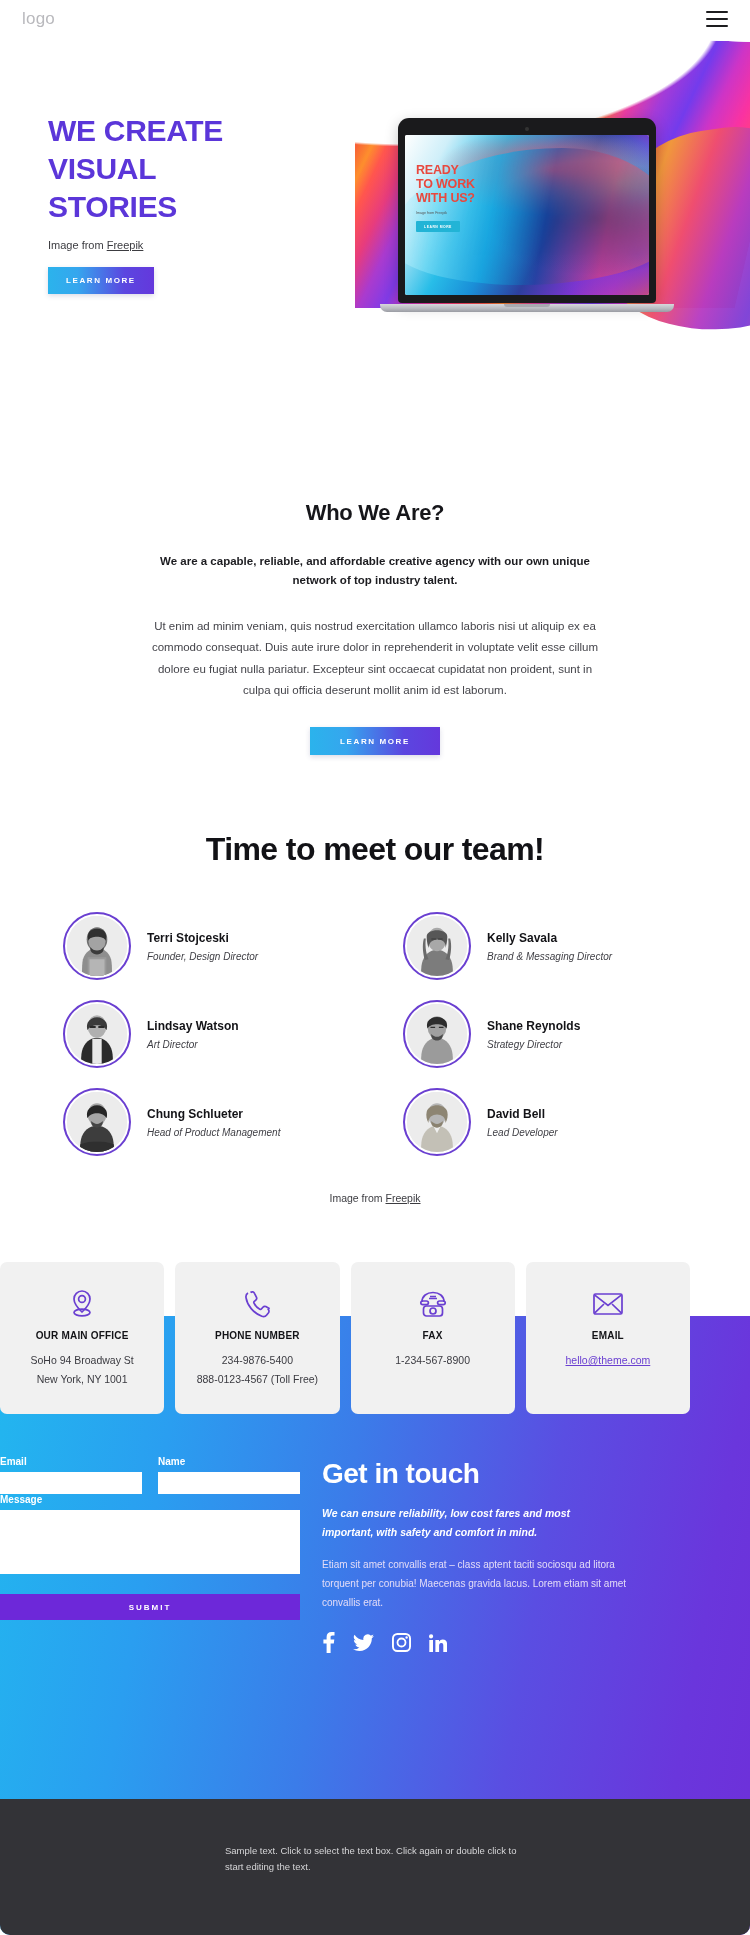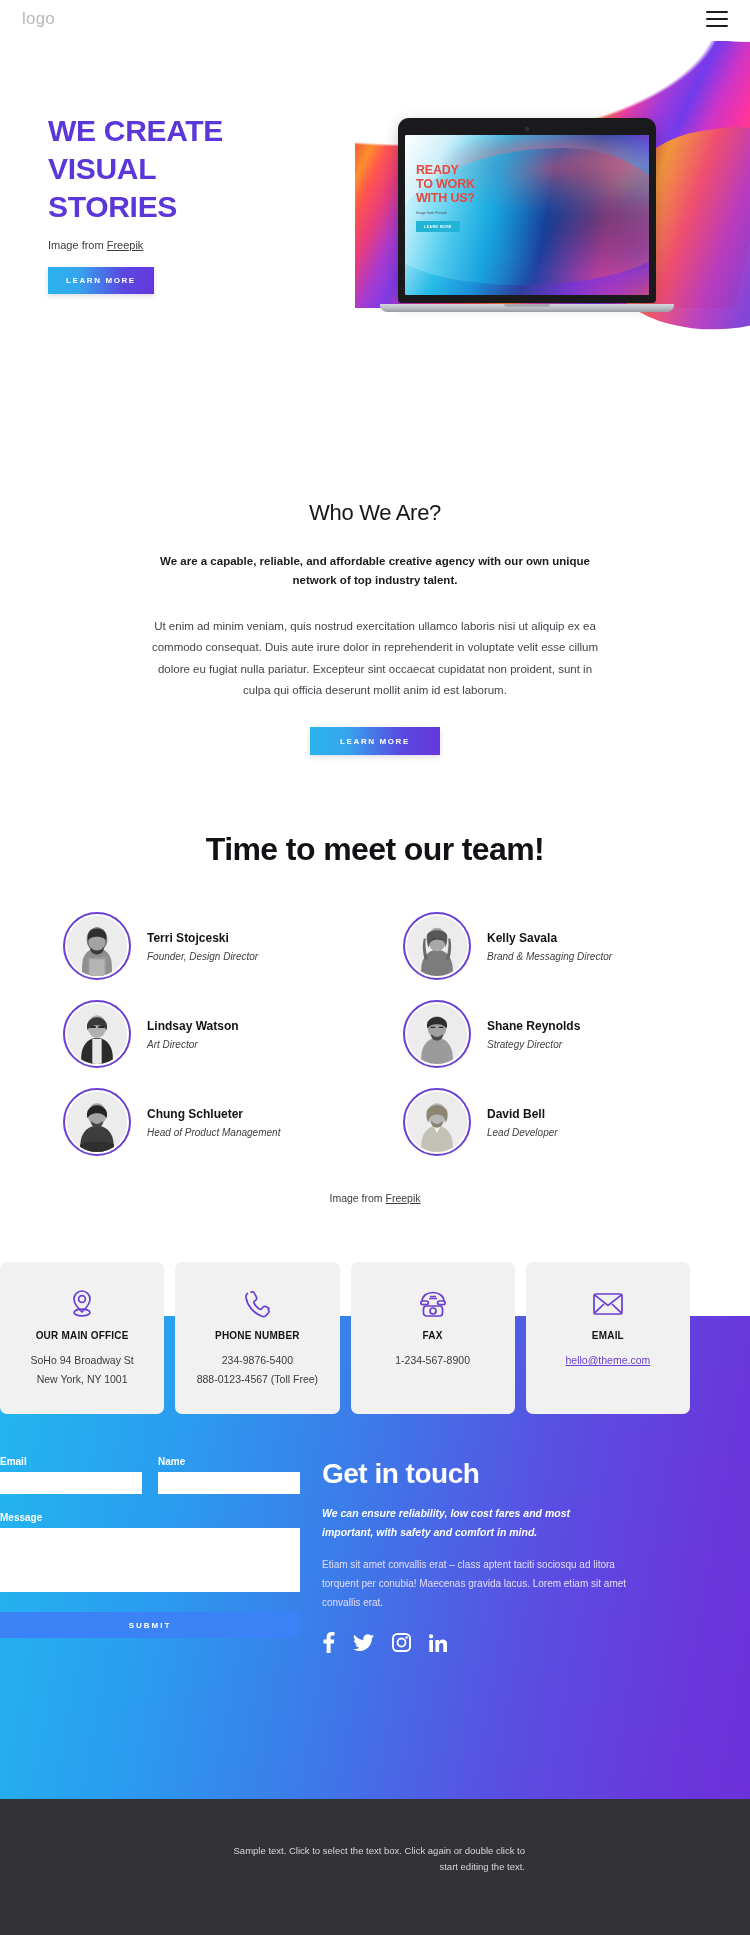--- a/index.html
+++ b/index.html
@@ -2,21 +2,21 @@
 <html><head>
 <meta charset="utf-8">
 <style>
   * { box-sizing: border-box; margin: 0; padding: 0; }
   html, body {
     width: 750px;
     background: #fff;
     font-family: "Liberation Sans", sans-serif;
     -webkit-font-smoothing: antialiased;
   }
-  .page { position: relative; width: 750px; height: 1935px; overflow: hidden; background:#fff; }
+  .page { position: relative; width: 750px; height: 1935px; overflow: hidden; background:#fff;border-radius:10px; }
 
   
   .site-header {
     position: absolute; top: 0; left: 0; width: 750px; height: 38px;
     display: flex; align-items: center; justify-content: space-between;
     padding: 0 22px; z-index: 40;
   }
   .logo-text { font-size: 17px; color: #b9b9bd; letter-spacing: .2px; font-weight: 400; }
   .burger { width: 22px; height: 16px; display: flex; flex-direction: column; justify-content: space-between; cursor: pointer; }
   .burger span { display: block; height: 2px; background: #1d1d1f; border-radius: 1px; }
@@ -107,21 +107,21 @@
     display: inline-flex; align-items: center; justify-content: center;
     height: 27px; padding: 0 18px; margin-top: 16px;
     background: linear-gradient(90deg, #2bb3ec 0%, #35a6ee 28%, #5b46e0 72%, #6438dc 100%);
     color: #fff; font-size: 8px; font-weight: 700; letter-spacing: 1.6px;
     border: 0; cursor: pointer; text-transform: uppercase;
     box-shadow: 0 2px 5px rgba(60,60,120,.18);
   }
 
   
   .section-who { width: 750px; padding: 100px 0 0; text-align: center; }
-  h2.who-title { font-size: 22px; font-weight: 400; color: #16161a; letter-spacing: -.3px; }
+  h2.who-title { font-size: 22px; font-weight: 700; color: #16161a; letter-spacing: -.3px; }
   .who-lead {
     max-width: 450px; margin: 26px auto 0; font-size: 11.5px; font-weight: 700;
     color: #1c1c20; line-height: 1.65;
   }
   .who-body {
     max-width: 452px; margin: 26px auto 0; font-size: 11.5px; color: #44444a; line-height: 1.86;
   }
   .who-btn-wrap { margin-top: 26px; }
   .btn-gradient.center { margin-top: 0; height: 28px; padding: 0 30px; }
 
@@ -169,50 +169,50 @@
 
   
   .touch-row {
     position: relative; z-index: 5; width: 690px; margin: 0 auto; padding-top: 42px;
     display: flex; gap: 22px; align-items: flex-start;
   }
   .form-col { width: 300px; }
   .field-row { display: flex; gap: 16px; }
   .field { display: flex; flex-direction: column; }
   .field.half { width: 142px; }
-  .field.full { width: 300px; margin-top: 18px; }
+  .field.full { width: 300px; }
   .field label { color: #fff; font-size: 10px; font-weight: 700; margin-bottom: 5px; }
   .field input, .field textarea {
     background: #fff; border: 0; border-radius: 0; outline: none;
     font-family: "Liberation Sans", sans-serif; font-size: 11px; color: #222; padding: 4px 6px;
   }
   .field input { height: 22px; }
   .field textarea { height: 64px; resize: none; }
   .submit-btn {
-    margin-top: 20px; width: 300px; height: 26px; background: #3b82f6; border: 0; cursor: pointer;
+    margin-top: 20px; width: 300px; height: 26px; background: #6d28d9; border: 0; cursor: pointer;
     color: #fff; font-size: 8px; font-weight: 700; letter-spacing: 2px; text-transform: uppercase;
   }
   .touch-col { flex: 1; padding-top: 2px; }
   h2.touch-title { color: #fff; font-size: 28px; font-weight: 700; letter-spacing: -.5px; }
   .touch-lead {
     color: #fff; font-size: 10.5px; font-weight: 700; font-style: italic;
     line-height: 1.75; margin-top: 14px; max-width: 300px;
   }
   .touch-body {
     color: #e3dcf7; font-size: 10px; line-height: 1.9; margin-top: 14px; max-width: 320px;
   }
   .socials { display: flex; gap: 18px; margin-top: 20px; align-items: center; }
   .socials svg { fill: #fff; display: block; }
 
   
   .site-footer {
     position: absolute; left: 0; bottom: 0; width: 750px; height: 136px;
     background: #333337; display: flex; align-items: flex-start; justify-content: center; padding-top: 44px;
   }
-  .footer-text { color: #d6d6d8; font-size: 9.5px; line-height: 1.7; text-align: right; max-width: 300px; }
+  .footer-text { color: #d6d6d8; font-size: 9.5px; line-height: 1.7; text-align: left; max-width: 300px; }
 </style>
 </head>
 <body>
 
 <div class="page">
 
   <header class="site-header">
     <div class="logo-text">logo</div>
     <div class="burger">
       <span></span>

